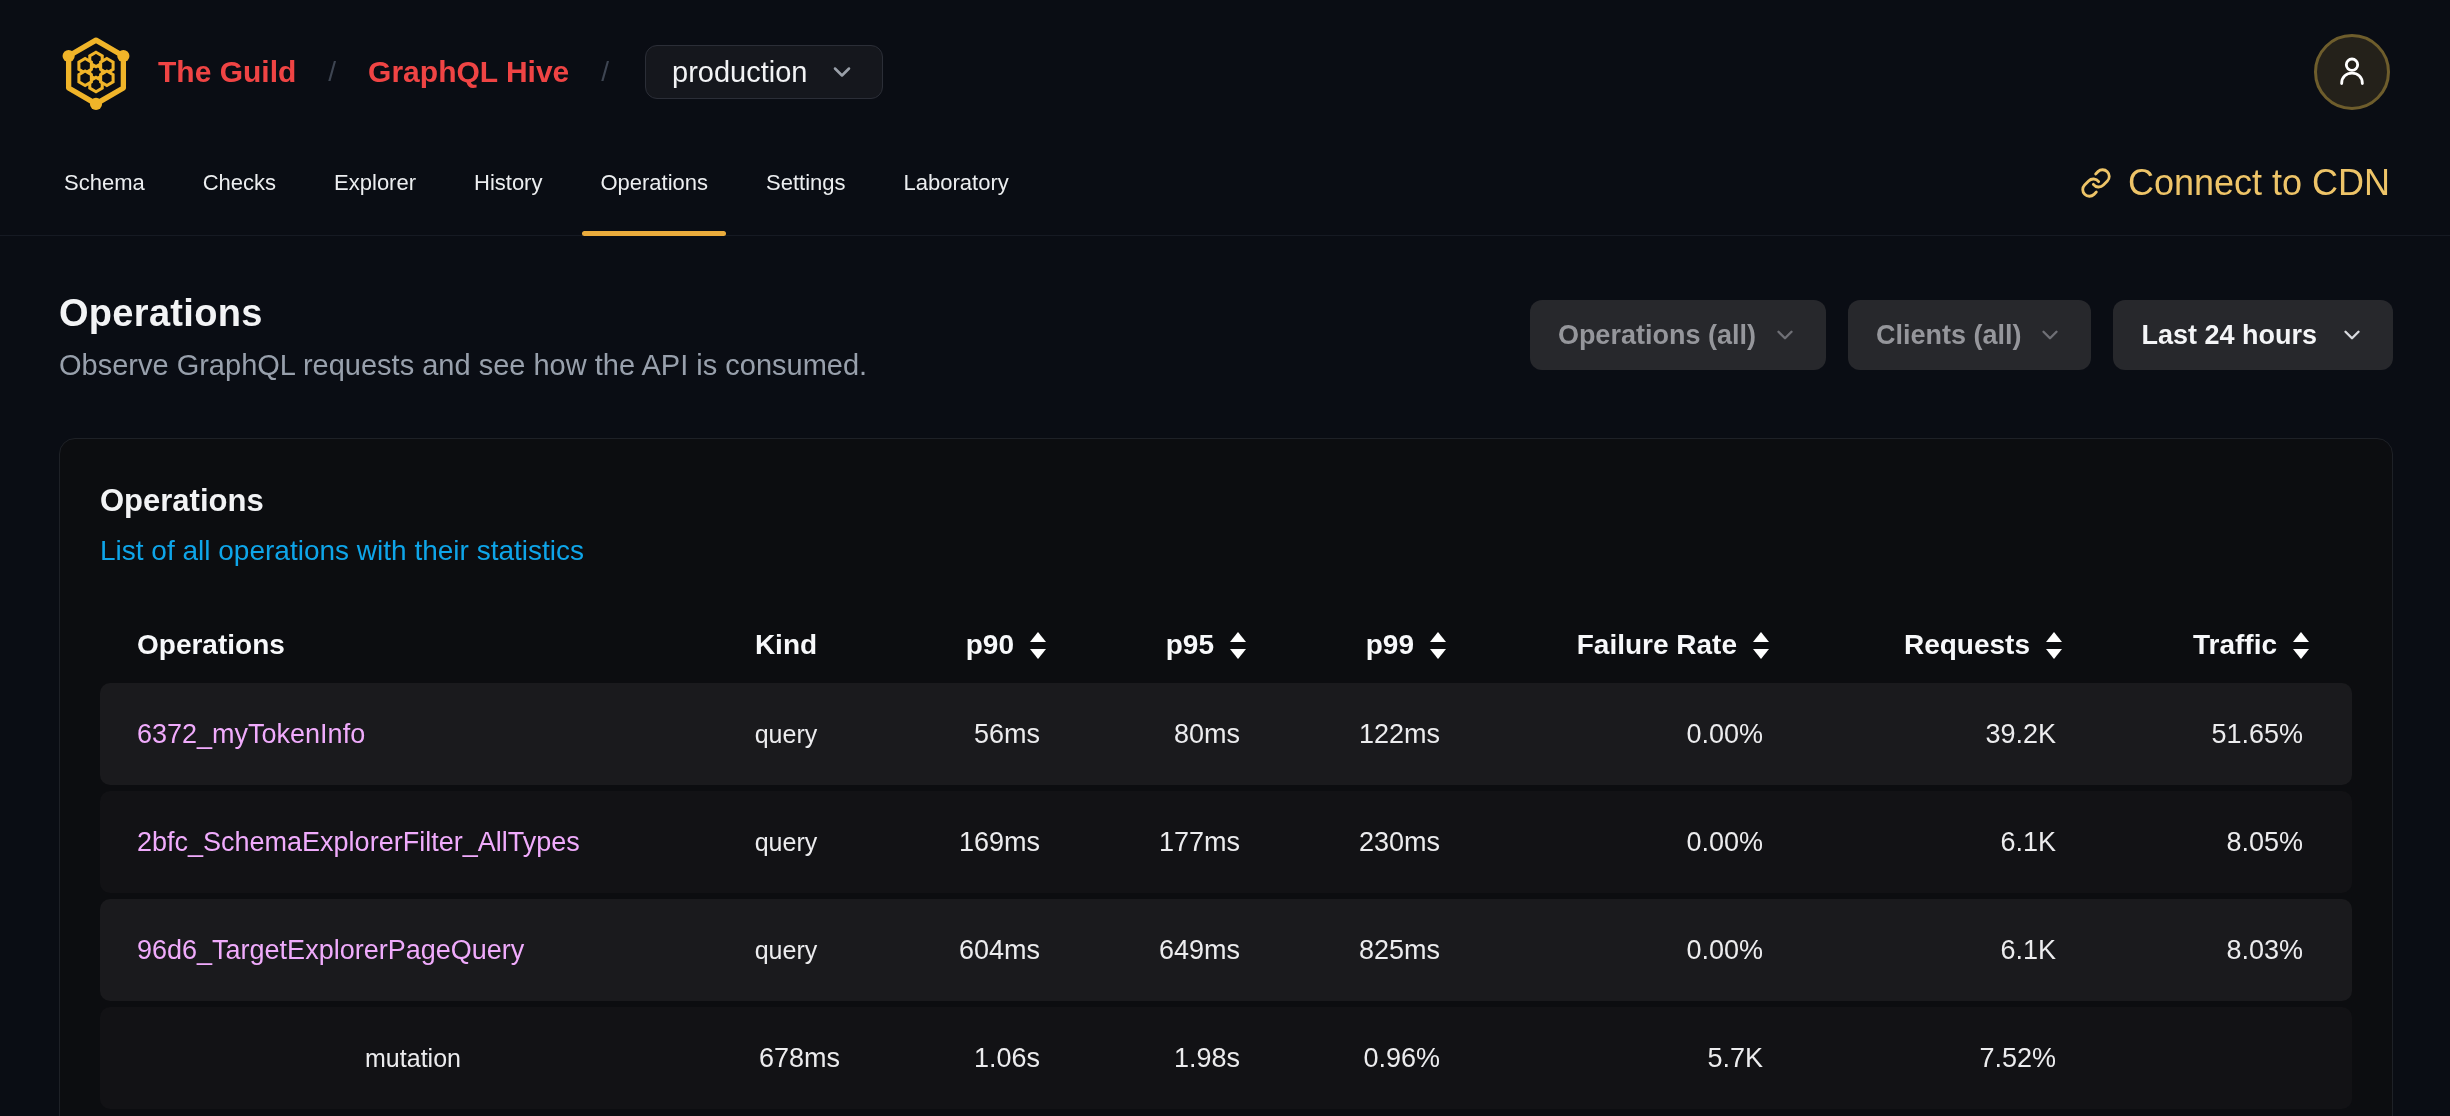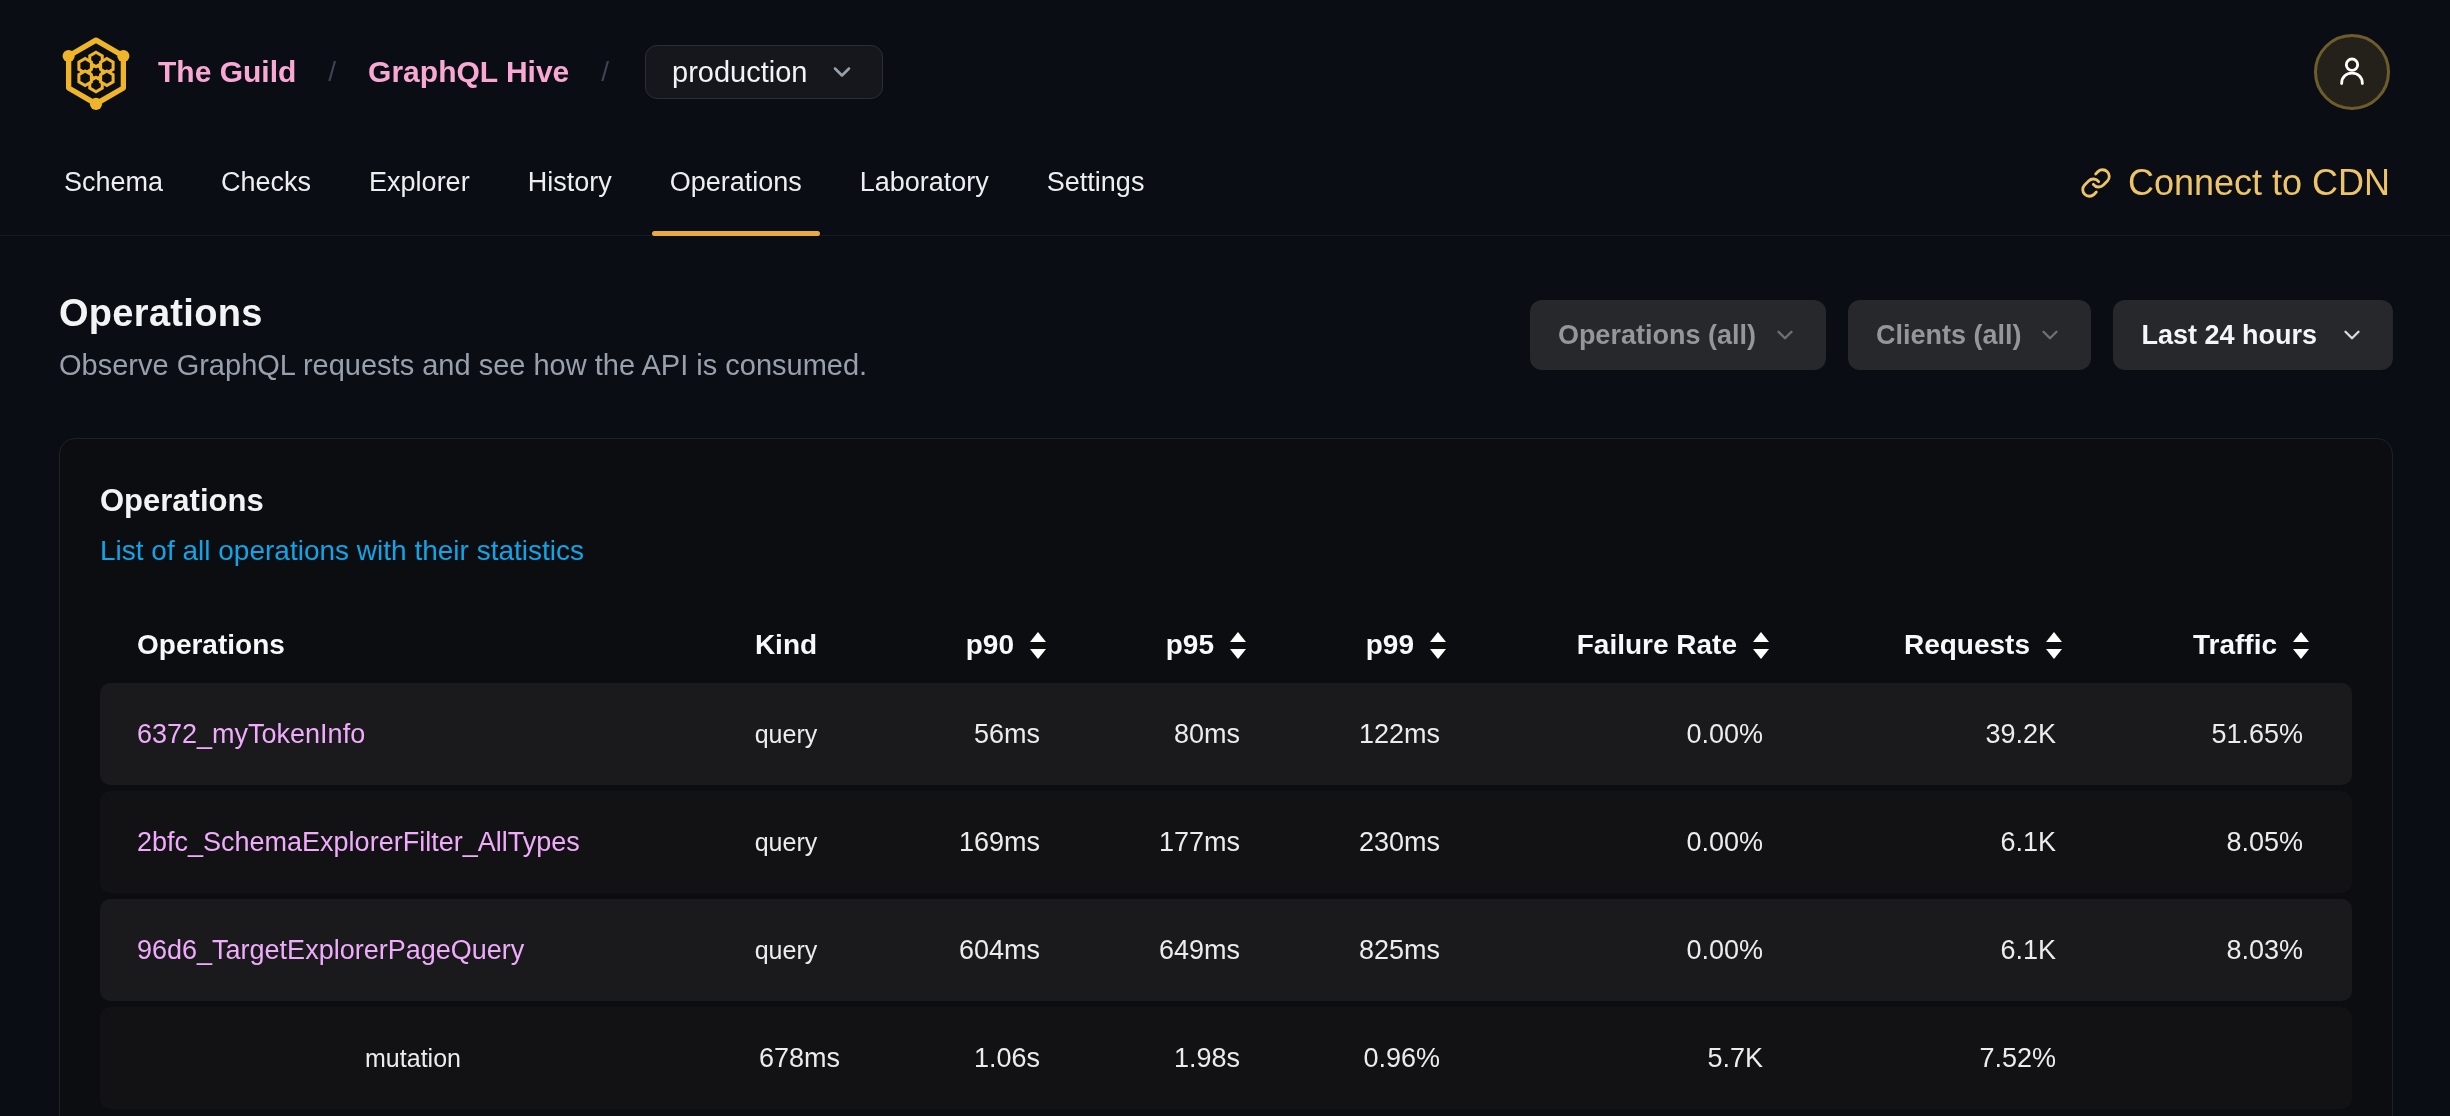--- a/index.html
+++ b/index.html
@@ -7,21 +7,21 @@
   body {
     width:2450px; height:1116px; overflow:hidden;
     background:#0a0d14;
     font-family:"Liberation Sans", sans-serif;
     color:#f2f3f5;
     position:relative;
   }
   
   .brand-row { display:flex; align-items:center; gap:24px; height:120px; padding:24px 60px 0 58px; }
   .logo { display:flex; align-items:center; }
-  .crumb { font-size:30px; font-weight:600; color:#f9a8d4; cursor:pointer; }
+  .crumb { font-size:30px; font-weight:600; color:#ef4444; cursor:pointer; }
   .sep { color:#3e4552; font-size:28px; margin:0 8px; }
   .target-select {
     display:flex; align-items:center; gap:20px;
     background:#15171d; border:1px solid #2b2e37; border-radius:12px;
     height:54px; padding:0 26px; font-size:29px; color:#f2f3f5;
     font-family:inherit; cursor:pointer; margin-left:4px;
   }
   .chev { color:#9aa0a9; display:inline-flex; }
   .spacer { flex:1; }
   .avatar {
@@ -29,21 +29,21 @@
     background:#24211a; border:3px solid #6e5d2c;
     display:flex; align-items:center; justify-content:center; cursor:pointer; padding:0;
   }
   
   nav {
     display:flex; align-items:stretch; padding:0 60px;
     border-bottom:1px solid #161a23; height:116px;
   }
   .tab {
     display:flex; align-items:center; position:relative;
-    font-size:27px; color:#eceef0; margin-right:50px; padding:10px 4px 0;
+    font-size:22px; color:#eceef0; margin-right:50px; padding:10px 4px 0;
     cursor:pointer; text-decoration:none;
   }
   .tab.active::after {
     content:""; position:absolute; left:-14px; right:-14px; bottom:-1px;
     height:5px; background:#eaab3c; border-radius:3px;
   }
   .cdn {
     margin-left:auto; display:flex; align-items:center; gap:16px;
     color:#eec468; font-size:36px; cursor:pointer; text-decoration:none; padding-top:10px;
   }
@@ -133,22 +133,22 @@
       </span>
     </button>
   </div>
 
   <nav>
     <a class="tab">Schema</a>
     <a class="tab">Checks</a>
     <a class="tab">Explorer</a>
     <a class="tab">History</a>
     <a class="tab active">Operations</a>
+    <a class="tab">Settings</a>
     <a class="tab">Laboratory</a>
-    <a class="tab">Settings</a>
     <a class="cdn">
       <span class="chev" style="color:#eec468">
         <svg width="32" height="32" viewBox="0 0 24 24" fill="none" stroke="currentColor" stroke-width="2.1" stroke-linecap="round" stroke-linejoin="round">
           <path d="M10 13a5 5 0 0 0 7.54.54l3-3a5 5 0 0 0-7.07-7.07l-1.72 1.71"></path>
           <path d="M14 11a5 5 0 0 0-7.54-.54l-3 3a5 5 0 0 0 7.07 7.07l1.71-1.71"></path>
         </svg>
       </span>
       <span>Connect to CDN</span>
     </a>
   </nav>

